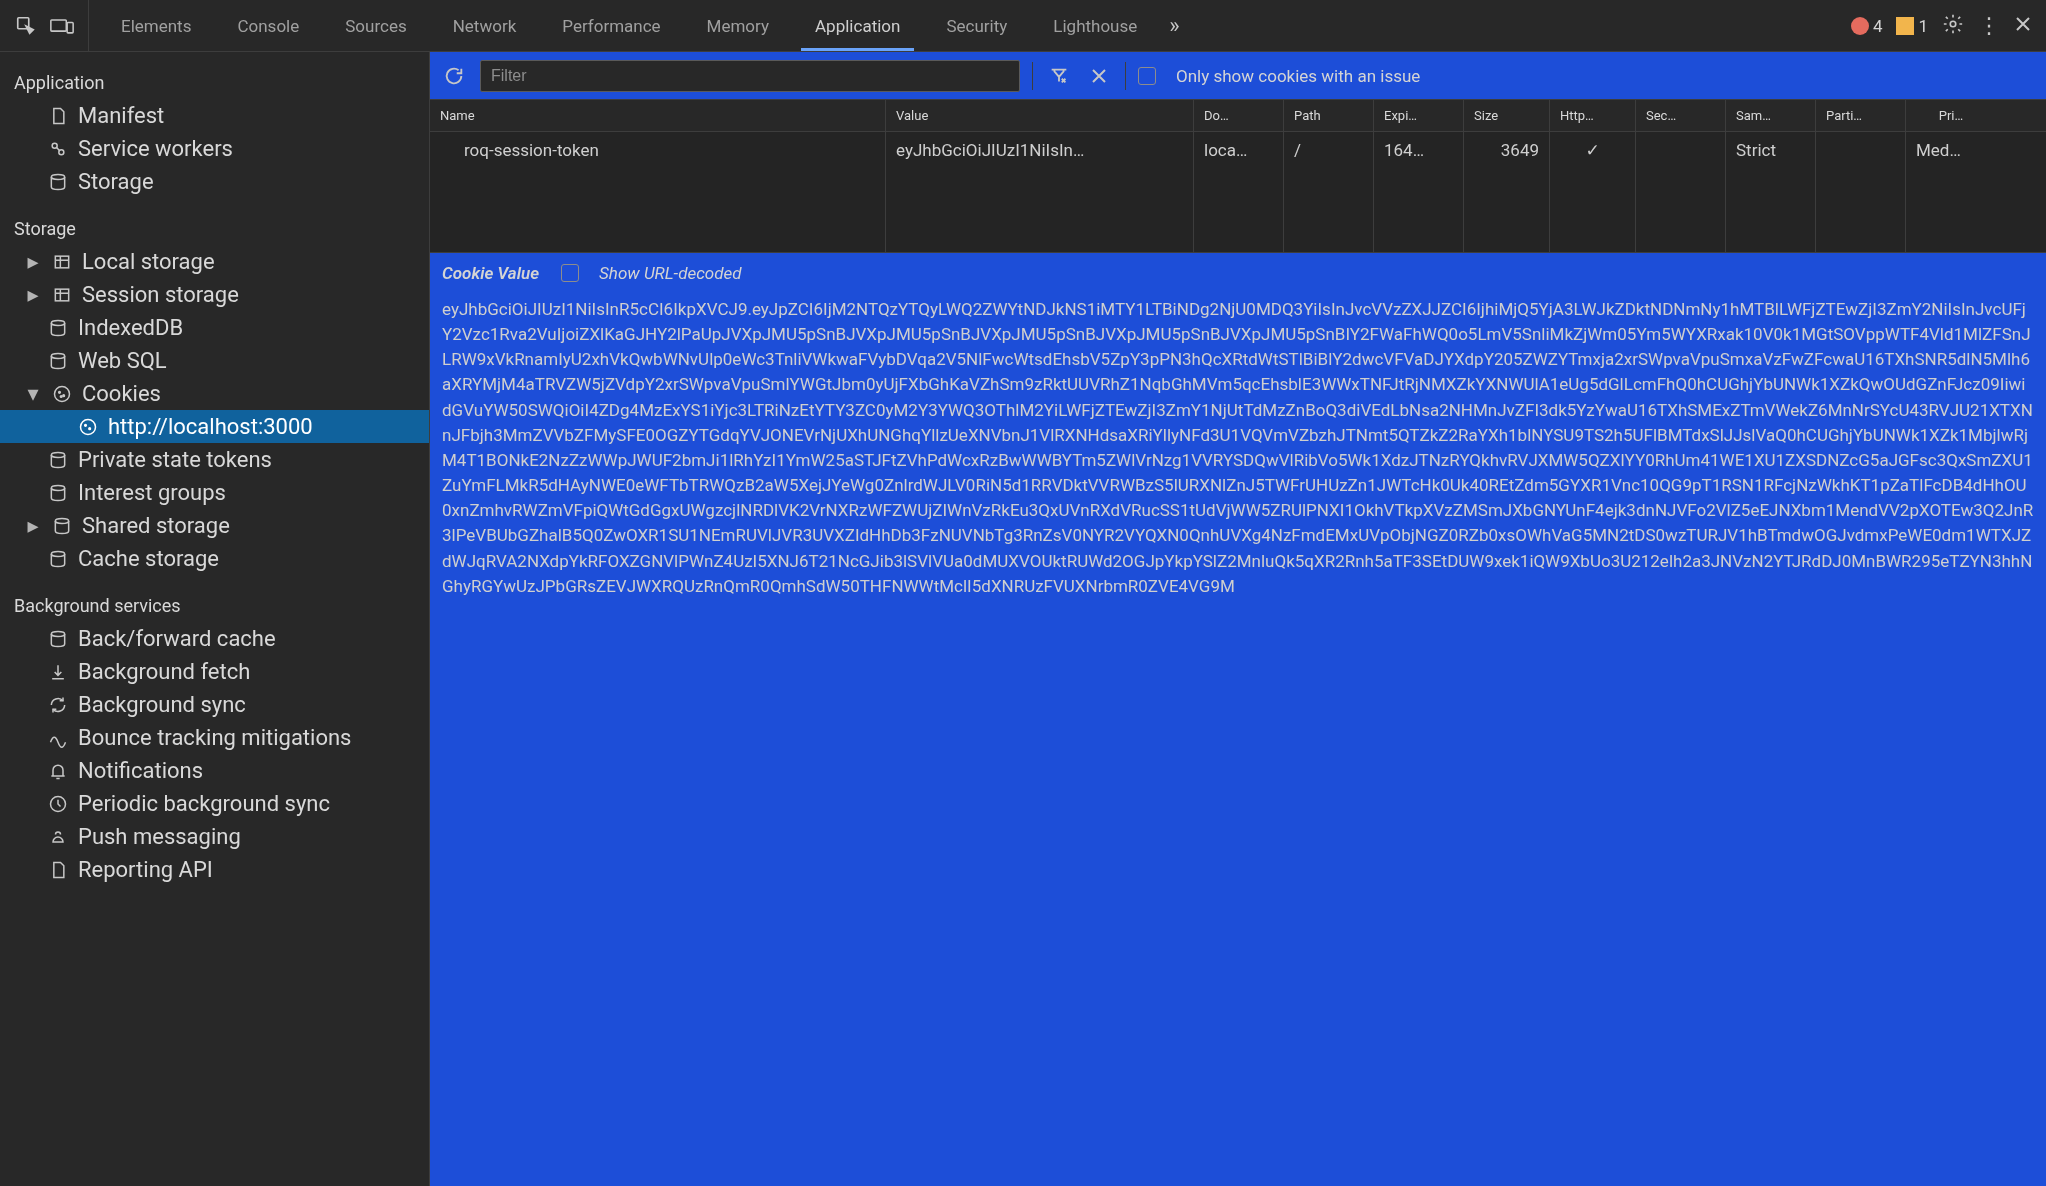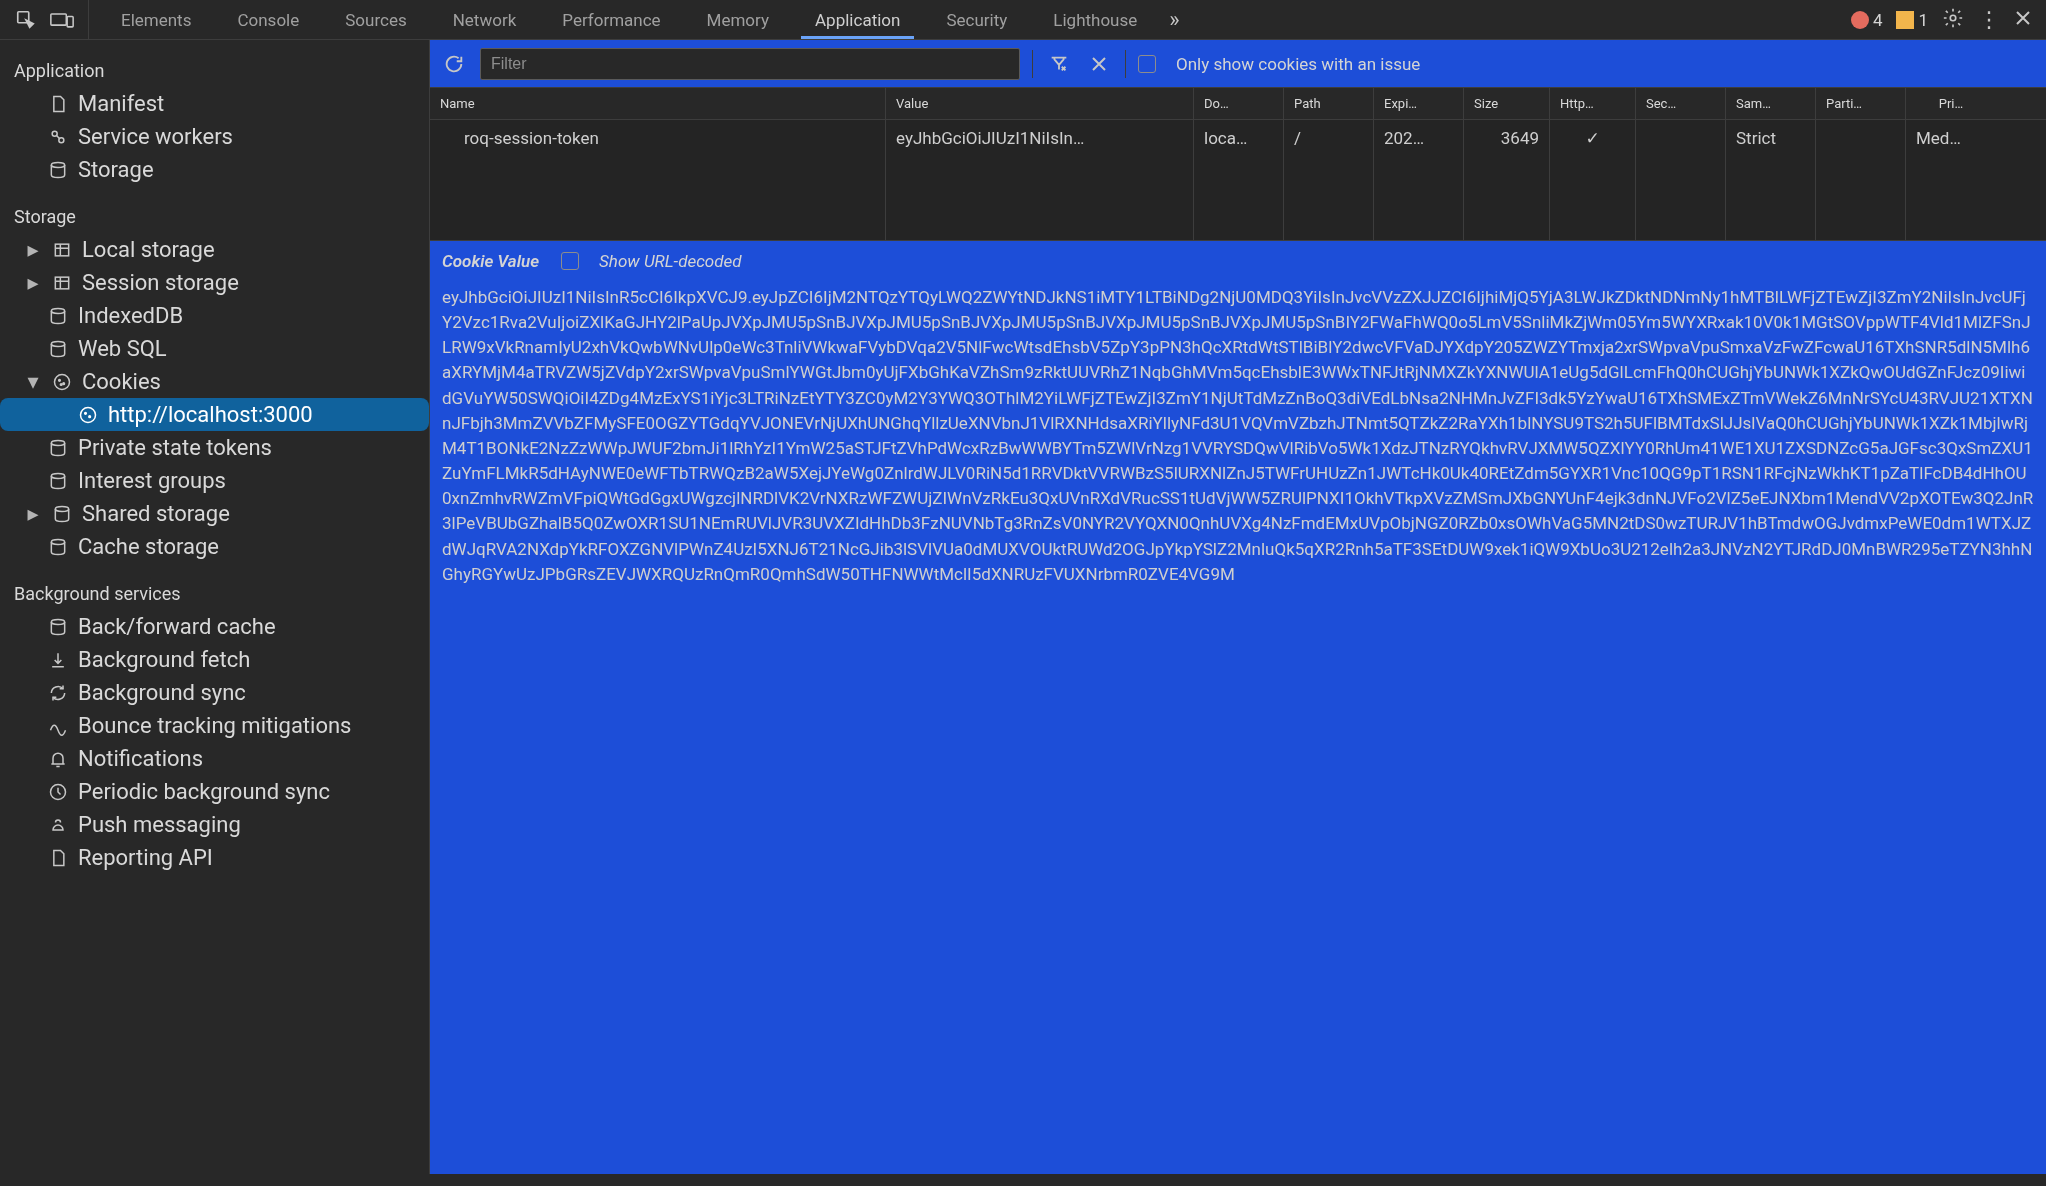--- a/index.html
+++ b/index.html
@@ -9,21 +9,21 @@
     color: #d4d4d4;
     font-size: 17px;
     overflow: hidden;
     width: 2046px;
     height: 1186px;
   }
   
   .top-bar {
     display: flex;
     align-items: center;
-    height: 40px;
+    height: 52px;
     background: #282828;
     border-bottom: 1px solid #3d3d3d;
     padding: 0 8px;
   }
   .top-icons-left { display: flex; align-items: center; gap: 0; padding-right: 8px; border-right: 1px solid #3d3d3d; height: 100%; }
   .top-icons-left .icn { width: 36px; height: 36px; display:flex; align-items:center; justify-content:center; color:#c7c7c7; }
   .tabs { display: flex; align-items: center; height: 100%; padding-left: 18px; gap: 18px; flex: 1; }
   .tab { height: 100%; display:flex; align-items:center; padding: 0 14px; color:#a0a0a0; cursor: default; }
   .tab.active { color:#cfcfcf; border-bottom: 3px solid #6aa3f9; padding-top:3px; }
   .top-right { display:flex; align-items:center; gap: 14px; padding-right: 6px; height: 100%; }
@@ -38,21 +38,21 @@
     width: 430px;
     background:#282828;
     border-right: 1px solid #3d3d3d;
     overflow-y: auto;
     padding: 10px 0 20px 0;
   }
   .sec-title { color:#d9d9d9; padding: 10px 14px 6px 14px; font-size:18px; }
   .tree-item { display:flex; align-items:center; gap: 10px; padding: 4px 10px 4px 48px; color:#d9d9d9; cursor:default; font-size:22px; }
   .tree-item.indent2 { padding-left: 78px; }
   .tree-item .arrow { width: 18px; display:inline-flex; justify-content:center; color:#b4b4b4; margin-left: -24px; }
-  .tree-item.selected { background:#10629d; color:#fff;border-radius:8px; }
+  .tree-item.selected { background:#10629d; color:#fff; }
   .tree-item svg, .tree-icon { flex:0 0 auto; }
   .tree-sep { height: 10px; }
   
   .main { flex:1; display:flex; flex-direction:column; background:#1d4ed8; }
   .toolbar {
     display:flex; align-items:center; gap: 12px;
     height: 48px; padding: 0 10px;
     border-bottom:1px solid #3d3d3d;
   }
   .filter-input {
@@ -349,21 +349,21 @@
         <div class="gh">Sam…</div>
         <div class="gh">Parti…</div>
         <div class="gh">Pri…</div>
       </div>
       <div class="grid-body">
         <div class="grid-row">
           <div class="gc namecell">roq-session-token</div>
           <div class="gc">eyJhbGciOiJIUzI1NiIsIn…</div>
           <div class="gc">loca…</div>
           <div class="gc">/</div>
-          <div class="gc">202…</div>
+          <div class="gc">164…</div>
           <div class="gc" style="text-align:right;">3649</div>
           <div class="gc center">✓</div>
           <div class="gc"></div>
           <div class="gc">Strict</div>
           <div class="gc"></div>
           <div class="gc">Med…</div>
         </div>
       </div>
     </div>
 

